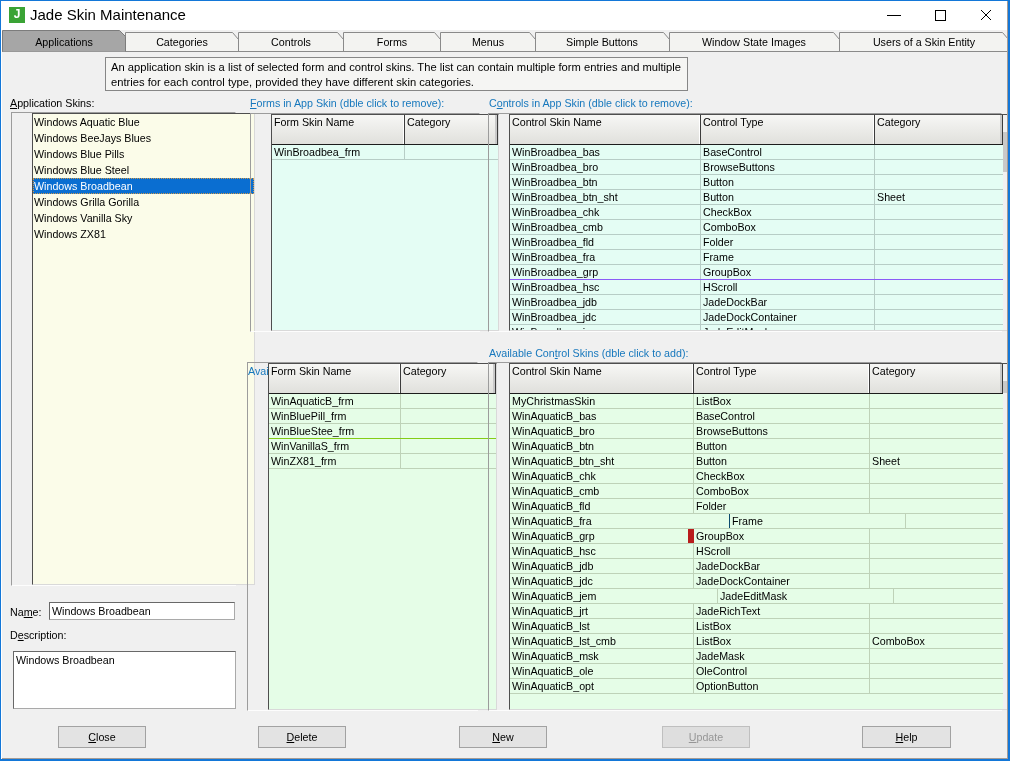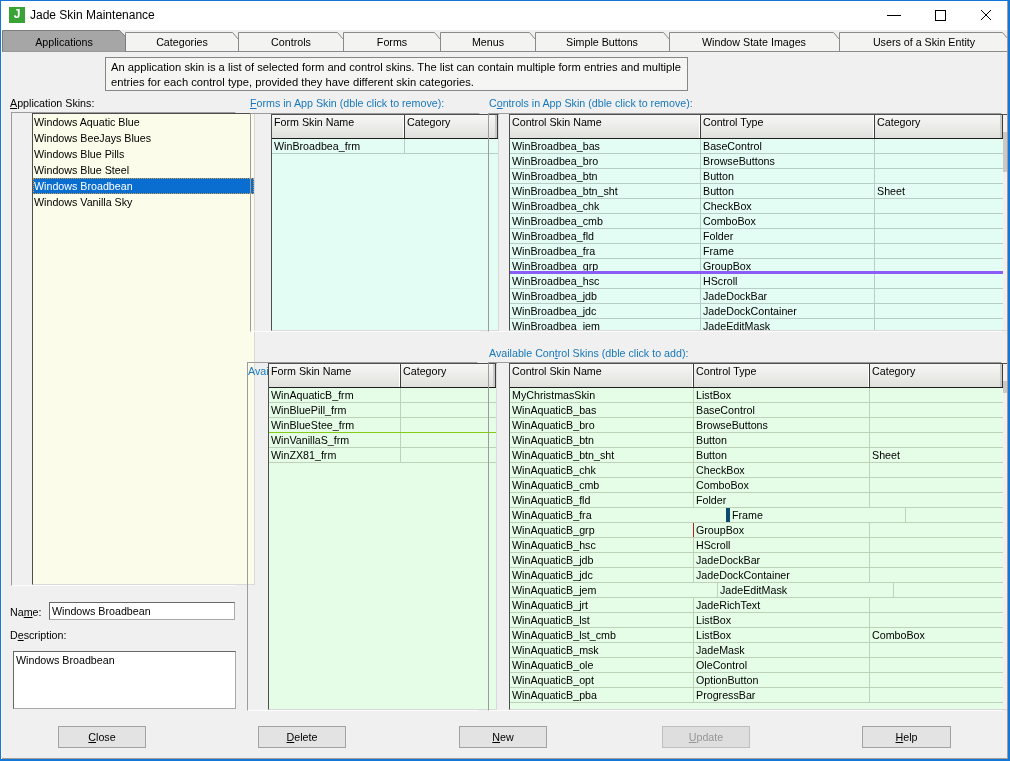--- a/index.html
+++ b/index.html
@@ -3,36 +3,36 @@
 * { margin:0; padding:0; box-sizing:border-box; }
 html,body { width:1010px; height:761px; overflow:hidden; }
 body { font-family:"Liberation Sans",sans-serif; font-size:10.7px; color:#000; position:relative;
   background:#f0f0f0; }
 #titlebar { position:absolute; left:0; top:0; width:1010px; height:30px; background:#fff; }
 #frame { position:absolute; left:0; top:0; width:1010px; height:761px; z-index:50;
   border:1px solid #1377d8; border-right-width:2px; border-bottom-width:2px;
   box-shadow:inset 1px 0 0 #fff, inset -1px -1px 0 #a59c95; pointer-events:none; }
 #appicon { position:absolute; left:9px; top:7px; width:16px; height:16px; background:#3aa335;
   color:#fff; font-weight:bold; font-size:12px; text-align:center; line-height:15px; }
-#title { position:absolute; left:30px; top:0; line-height:30px; font-size:12px; }
+#title { position:absolute; left:30px; top:0; line-height:30px; font-size:15px; }
 .cap { position:absolute; top:0; width:46px; height:30px; }
 .lbl { position:absolute; font-size:10.7px; color:#000; white-space:nowrap; }
 .blbl { position:absolute; font-size:10.7px; color:#1778bd; white-space:nowrap; }
 #infobox { position:absolute; left:105px; top:57px; width:583px; height:34px; background:#f5f5f3;
   border:1px solid #868686; padding:2px 0 0 5px; line-height:15px; font-size:11.2px; }
 .sunk { border:1px solid; border-color:#9c9c9c #fdfdfd #fdfdfd #9c9c9c; position:absolute; }
 .sin { position:absolute; left:0; top:0; width:100%; height:100%; border:1px solid;
   border-color:#4e4e4e #d9d9d9 #d9d9d9 #4e4e4e; overflow:hidden;margin-left:20px; }
 #listbox { left:11px; top:112px; width:225px; height:474px; }
 #listbox .sin { background:#fbfce9; }
 .li { height:16.1px; line-height:12.5px; padding-top:1.8px; padding-left:1px; white-space:nowrap; }
 .li.sel { background:#0a6ed1; color:#fff; border:1px dotted #cf9a4c; padding-left:0; padding-top:0.8px; }
 .tbl .sin { background:#e4fdf4; }
 .tbl.grn .sin { background:#e5fde7; }
-.thead { display:flex; height:24px; background:linear-gradient(#f7f7f5,#e0e0dc);
+.thead { display:flex; height:30px; background:linear-gradient(#f7f7f5,#e0e0dc);
   border-bottom:1px solid #1c1c1c; }
 .th { line-height:14px; padding-left:2px; white-space:nowrap; overflow:hidden;
   border-right:1px solid #3c3c3c; box-shadow:inset -1px 0 0 #fff; }
 .th:last-child { box-shadow:inset -2px 0 0 #c9c9c9; }
 .tr { display:flex; height:15px; }
 .td { line-height:12.5px; padding-top:1px; padding-left:2px; white-space:nowrap; overflow:hidden; }
 .grid { position:absolute; left:0; top:0; }
 .sbar { position:absolute; top:0; right:0; width:17px; height:100%; background:#f1f1f1; }
 .sbtn { position:absolute; left:0; width:17px; height:16px; background:#f1f1f1; }
 .sthumb { position:absolute; left:0; width:16px; background:#c9c9c9; }
@@ -80,21 +80,23 @@
 <div id="infobox">An application skin is a list of selected form and control skins. The list can contain multiple form entries and multiple<br>entries for each control type, provided they have different skin categories.</div>
 
 <div class="lbl" style="left:10px;top:97px"><u>A</u>pplication Skins:</div>
 <div class="sunk" id="listbox">
     <div class="sin">
   <div class="li">Windows Aquatic Blue</div>
   <div class="li">Windows BeeJays Blues</div>
   <div class="li">Windows Blue Pills</div>
   <div class="li">Windows Blue Steel</div>
   <div class="li sel">Windows Broadbean</div>
+  <div class="li">Windows Grilla Gorilla</div>
   <div class="li">Windows Vanilla Sky</div>
+  <div class="li">Windows ZX81</div>
 </div>
   </div>
 
 <div class="blbl" style="left:250px;top:97px"><u>F</u>orms in App Skin (dble click to remove):</div>
 <div class="sunk tbl" style="left:250px;top:113px;width:230px;height:219px">
     <div class="sin">
   <div class="thead">
         <div class="th" style="width:133px">Form Skin Name</div>
         <div class="th" style="flex:1">Category</div>
       </div>
@@ -147,21 +149,21 @@
 <div class="tr" style="border-bottom:1px solid #b7cdc6">
           <div class="td" style="width:191px;border-right:1px solid #b7cdc6">WinBroadbea_fld</div>
           <div class="td" style="width:174px;border-right:1px solid #b7cdc6">Folder</div>
           <div class="td" style="flex:1"></div>
         </div>
 <div class="tr" style="border-bottom:1px solid #b7cdc6">
           <div class="td" style="width:191px;border-right:1px solid #b7cdc6">WinBroadbea_fra</div>
           <div class="td" style="width:174px;border-right:1px solid #b7cdc6">Frame</div>
           <div class="td" style="flex:1"></div>
         </div>
-<div class="tr" style="border-bottom:3px solid #8b5cf6">
+<div class="tr" style="border-bottom:1px solid #8b5cf6">
           <div class="td" style="width:191px;border-right:1px solid #b7cdc6">WinBroadbea_grp</div>
           <div class="td" style="width:174px;border-right:1px solid #b7cdc6">GroupBox</div>
           <div class="td" style="flex:1"></div>
         </div>
 <div class="tr" style="border-bottom:1px solid #b7cdc6">
           <div class="td" style="width:191px;border-right:1px solid #b7cdc6">WinBroadbea_hsc</div>
           <div class="td" style="width:174px;border-right:1px solid #b7cdc6">HScroll</div>
           <div class="td" style="flex:1"></div>
         </div>
 <div class="tr" style="border-bottom:1px solid #b7cdc6">
@@ -270,26 +272,26 @@
           <div class="td" style="width:184px;border-right:1px solid #bed2b8">WinAquaticB_cmb</div>
           <div class="td" style="width:176px;border-right:1px solid #bed2b8">ComboBox</div>
           <div class="td" style="flex:1"></div>
         </div>
 <div class="tr" style="border-bottom:1px solid #bed2b8">
           <div class="td" style="width:184px;border-right:1px solid #bed2b8">WinAquaticB_fld</div>
           <div class="td" style="width:176px;border-right:1px solid #bed2b8">Folder</div>
           <div class="td" style="flex:1"></div>
         </div>
 <div class="tr" style="border-bottom:1px solid #bed2b8">
-          <div class="td" style="width:220px;border-right:4px solid #0c4a6e">WinAquaticB_fra</div>
+          <div class="td" style="width:220px;border-right:1px solid #0c4a6e">WinAquaticB_fra</div>
           <div class="td" style="width:176px;border-right:1px solid #bed2b8">Frame</div>
           <div class="td" style="flex:1"></div>
         </div>
 <div class="tr" style="border-bottom:1px solid #bed2b8">
-          <div class="td" style="width:184px;border-right:1px solid #b91c1c">WinAquaticB_grp</div>
+          <div class="td" style="width:184px;border-right:6px solid #b91c1c">WinAquaticB_grp</div>
           <div class="td" style="width:176px;border-right:1px solid #bed2b8">GroupBox</div>
           <div class="td" style="flex:1"></div>
         </div>
 <div class="tr" style="border-bottom:1px solid #bed2b8">
           <div class="td" style="width:184px;border-right:1px solid #bed2b8">WinAquaticB_hsc</div>
           <div class="td" style="width:176px;border-right:1px solid #bed2b8">HScroll</div>
           <div class="td" style="flex:1"></div>
         </div>
 <div class="tr" style="border-bottom:1px solid #bed2b8">
           <div class="td" style="width:184px;border-right:1px solid #bed2b8">WinAquaticB_jdb</div>
@@ -327,25 +329,20 @@
           <div class="td" style="flex:1"></div>
         </div>
 <div class="tr" style="border-bottom:1px solid #bed2b8">
           <div class="td" style="width:184px;border-right:1px solid #bed2b8">WinAquaticB_ole</div>
           <div class="td" style="width:176px;border-right:1px solid #bed2b8">OleControl</div>
           <div class="td" style="flex:1"></div>
         </div>
 <div class="tr" style="border-bottom:1px solid #bed2b8">
           <div class="td" style="width:184px;border-right:1px solid #bed2b8">WinAquaticB_opt</div>
           <div class="td" style="width:176px;border-right:1px solid #bed2b8">OptionButton</div>
-          <div class="td" style="flex:1"></div>
-        </div>
-<div class="tr" style="border-bottom:1px solid #bed2b8">
-          <div class="td" style="width:184px;border-right:1px solid #bed2b8">WinAquaticB_pba</div>
-          <div class="td" style="width:176px;border-right:1px solid #bed2b8">ProgressBar</div>
           <div class="td" style="flex:1"></div>
         </div>
   </div>
   <div class="sbar">
     <div class="sbtn" style="top:0"><svg width="17" height="16">
             <path d="M5 10.5 L8.5 6.5 L12 10.5" fill="none" stroke="#3a3e42" stroke-width="2.2"></path>
           </svg></div>
     <div class="sthumb" style="top:17px;height:12px"></div>
     <div class="sbtn" style="bottom:0"><svg width="17" height="16">
             <path d="M5 6 L8.5 10 L12 6" fill="none" stroke="#3a3e42" stroke-width="2.2"></path>

